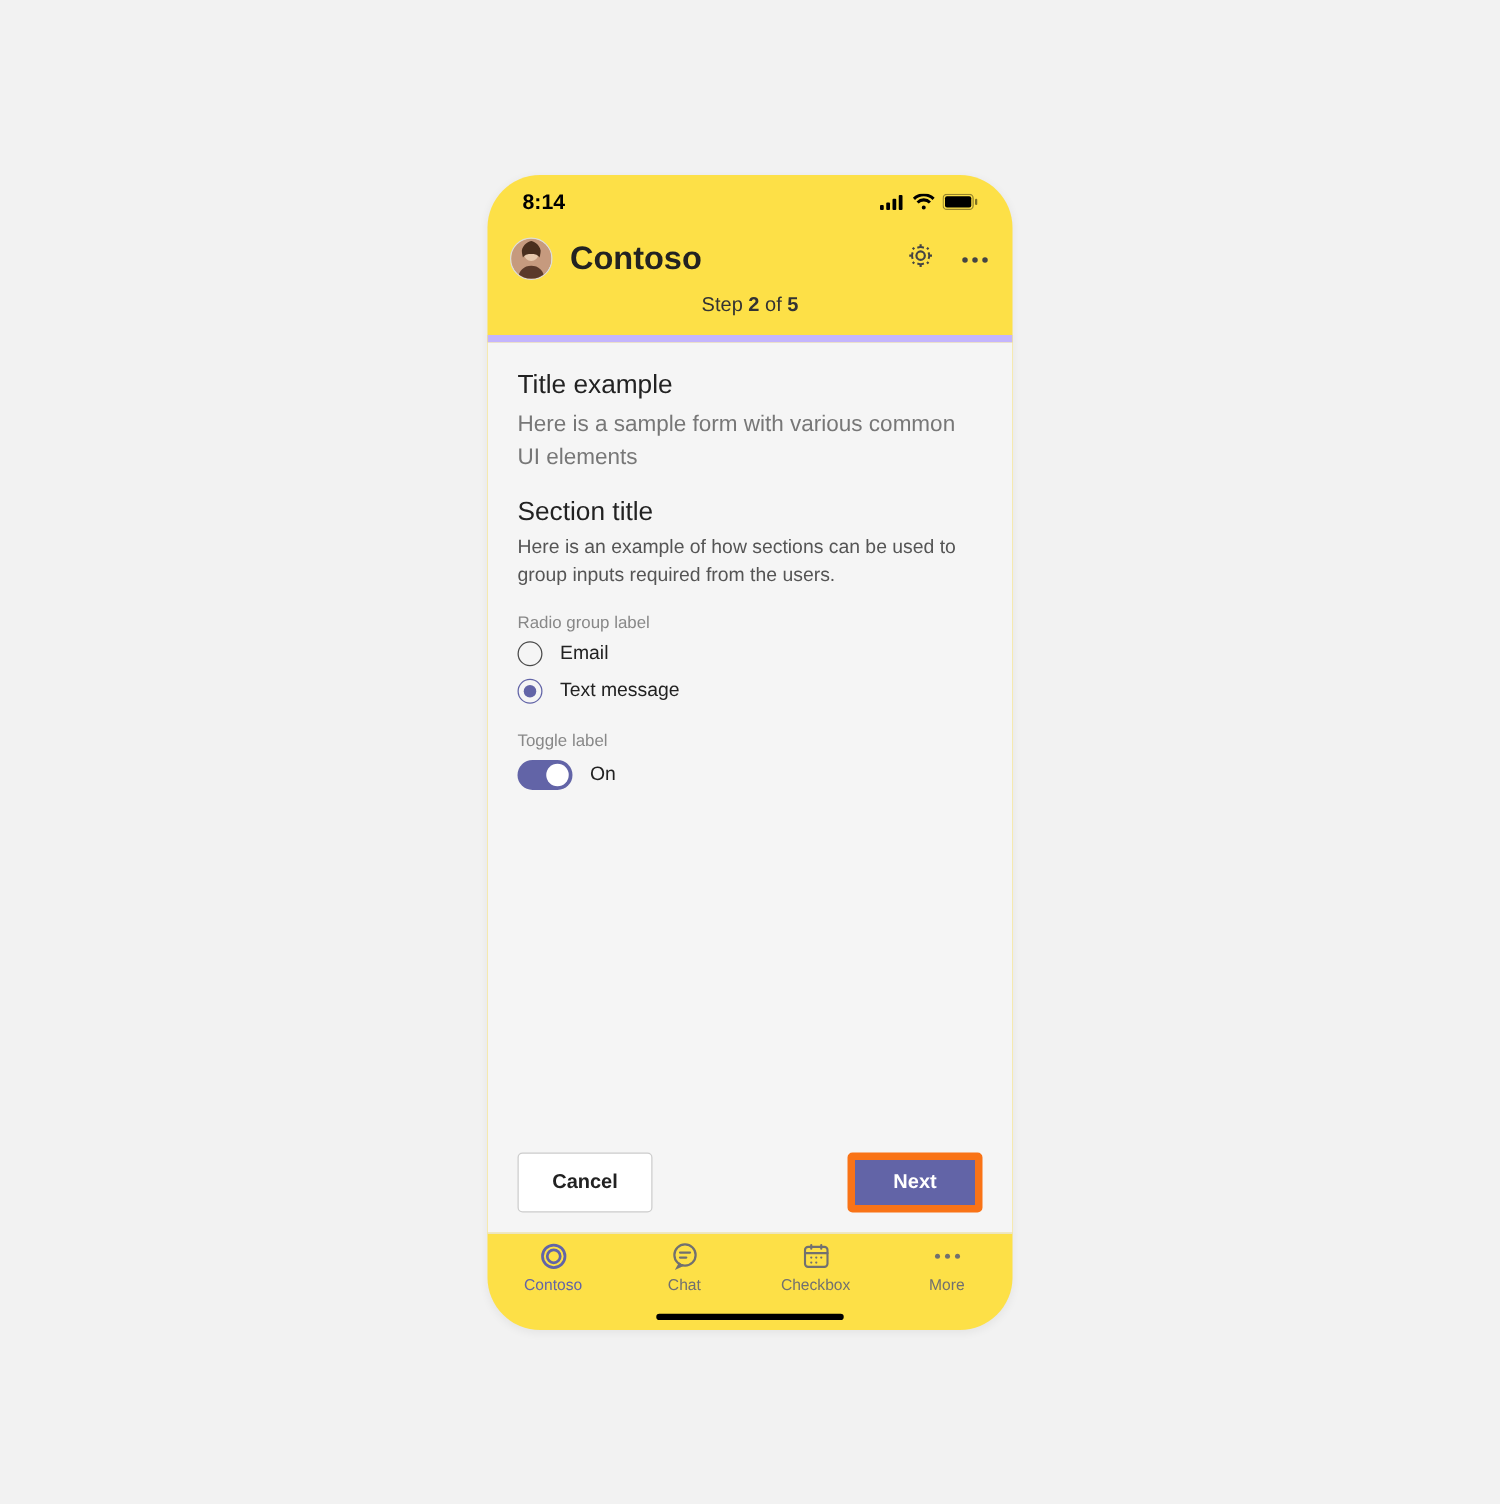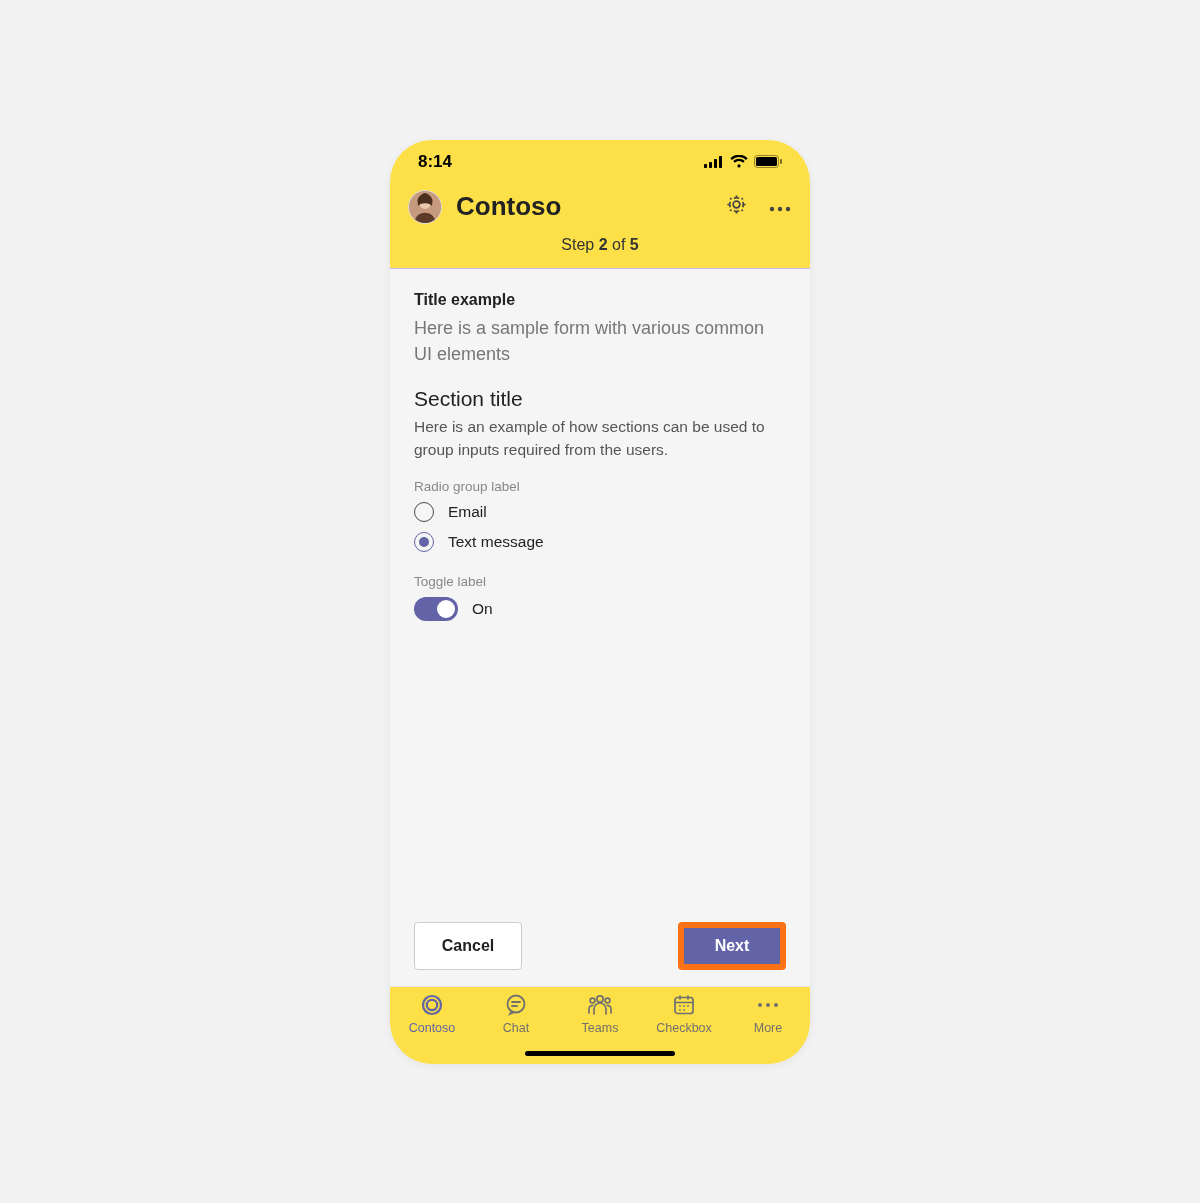--- a/index.html
+++ b/index.html
@@ -61,34 +61,34 @@
   }
   .header-actions { display: flex; align-items: center; gap: 20px; }
   .icon-btn { width: 24px; height: 24px; display:flex; align-items:center; justify-content:center; cursor:pointer; }
 
   
   .step-line {
     text-align: center;
     font-size: 16px;
     color: #333;
     padding-bottom: 14px;
-    border-bottom: 1px solid #c4b5fd;
+    border-bottom: 6px solid #c4b5fd;
   }
   .step-line b { font-weight: 700; }
 
   
   .content {
     background: #f5f5f5;
     flex: 1;
     padding: 22px 24px 16px 24px;
     display: flex;
     flex-direction: column;
     overflow: auto;
   }
-  .title { font-size: 16px; font-weight: 700; color: #222; margin-bottom: 6px; }
+  .title { font-size: 21px; font-weight: 400; color: #222; margin-bottom: 6px; }
   .subtitle { font-size: 18px; color: #777; line-height: 1.45; margin-bottom: 20px; }
   .section-title { font-size: 21px; font-weight: 400; color: #222; margin-bottom: 4px; }
   .section-desc { font-size: 15.5px; color: #555; line-height: 1.5; margin-bottom: 18px; }
 
   .field-label { font-size: 13.5px; color: #888; margin-bottom: 8px; }
 
   .option-row { display: flex; align-items: center; gap: 14px; margin-bottom: 10px; font-size: 15.5px; color: #222; }
   .option-row:last-child { margin-bottom: 0; }
 
   .checkbox {
@@ -295,31 +295,20 @@
         <svg width="24" height="24" viewBox="0 0 24 24" fill="none" stroke="#717070" stroke-width="1.8">
             <circle cx="12" cy="11" r="8.5"></circle>
             <path d="M8 17.5 6 21l4.5-2"></path>
             <path d="M8 9h8M8 13h5" stroke-linecap="round"></path>
           </svg>
       </span>
       <span>Chat</span>
     </div>
     <div class="tab">
       <span class="tab-icon">
-        <svg width="26" height="24" viewBox="0 0 26 24" fill="none" stroke="#717070" stroke-width="1.7">
-            <circle cx="13" cy="6" r="3.2"></circle>
-            <circle cx="5.5" cy="7.5" r="2.4"></circle>
-            <circle cx="20.5" cy="7.5" r="2.4"></circle>
-            <path d="M7 21v-5a6 6 0 0112 0v5M2 20v-4a3.7 3.7 0 013.7-3.7M24 20v-4a3.7 3.7 0 00-3.7-3.7" stroke-linecap="round"></path>
-          </svg>
-      </span>
-      <span>Teams</span>
-    </div>
-    <div class="tab">
-      <span class="tab-icon">
         <svg width="24" height="24" viewBox="0 0 24 24" fill="none" stroke="#717070" stroke-width="1.7">
             <rect x="3" y="4.5" width="18" height="16" rx="2.5"></rect>
             <path d="M3 9.5h18M8 3v3M16 3v3" stroke-linecap="round"></path>
             <circle cx="8" cy="13" r="0.9" fill="#717070" stroke="none"></circle>
             <circle cx="12" cy="13" r="0.9" fill="#717070" stroke="none"></circle>
             <circle cx="16" cy="13" r="0.9" fill="#717070" stroke="none"></circle>
             <circle cx="8" cy="17" r="0.9" fill="#717070" stroke="none"></circle>
             <circle cx="12" cy="17" r="0.9" fill="#717070" stroke="none"></circle>
           </svg>
       </span>

